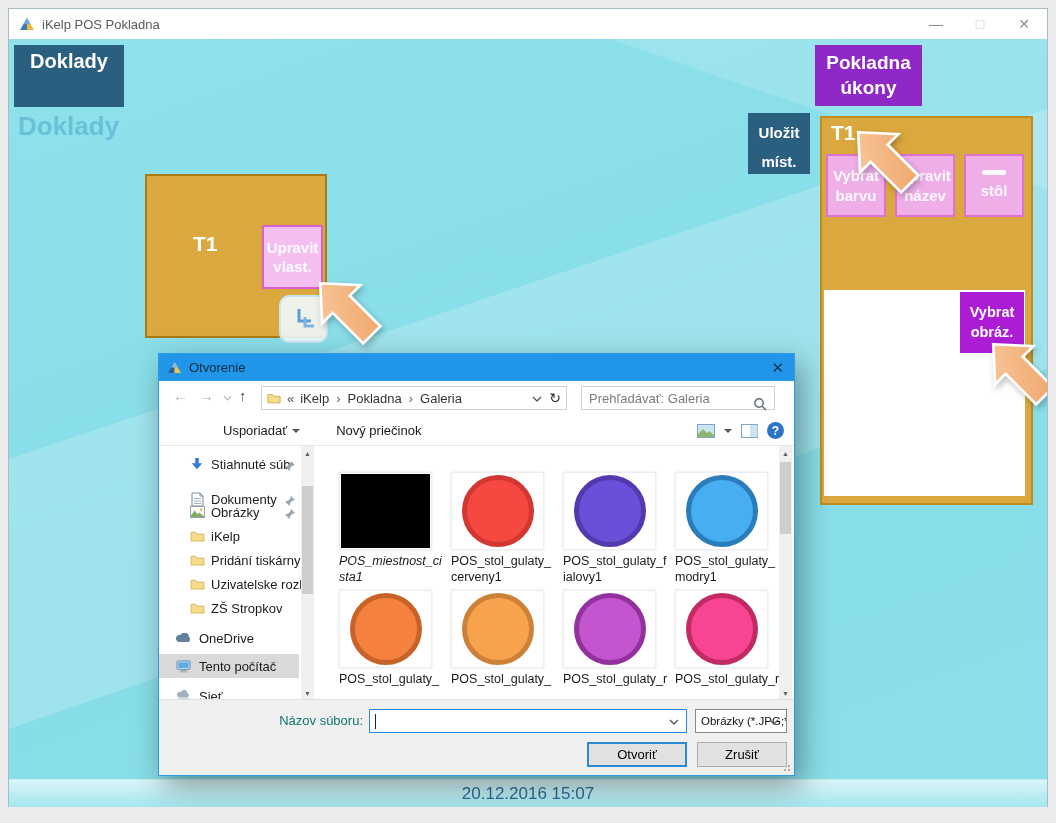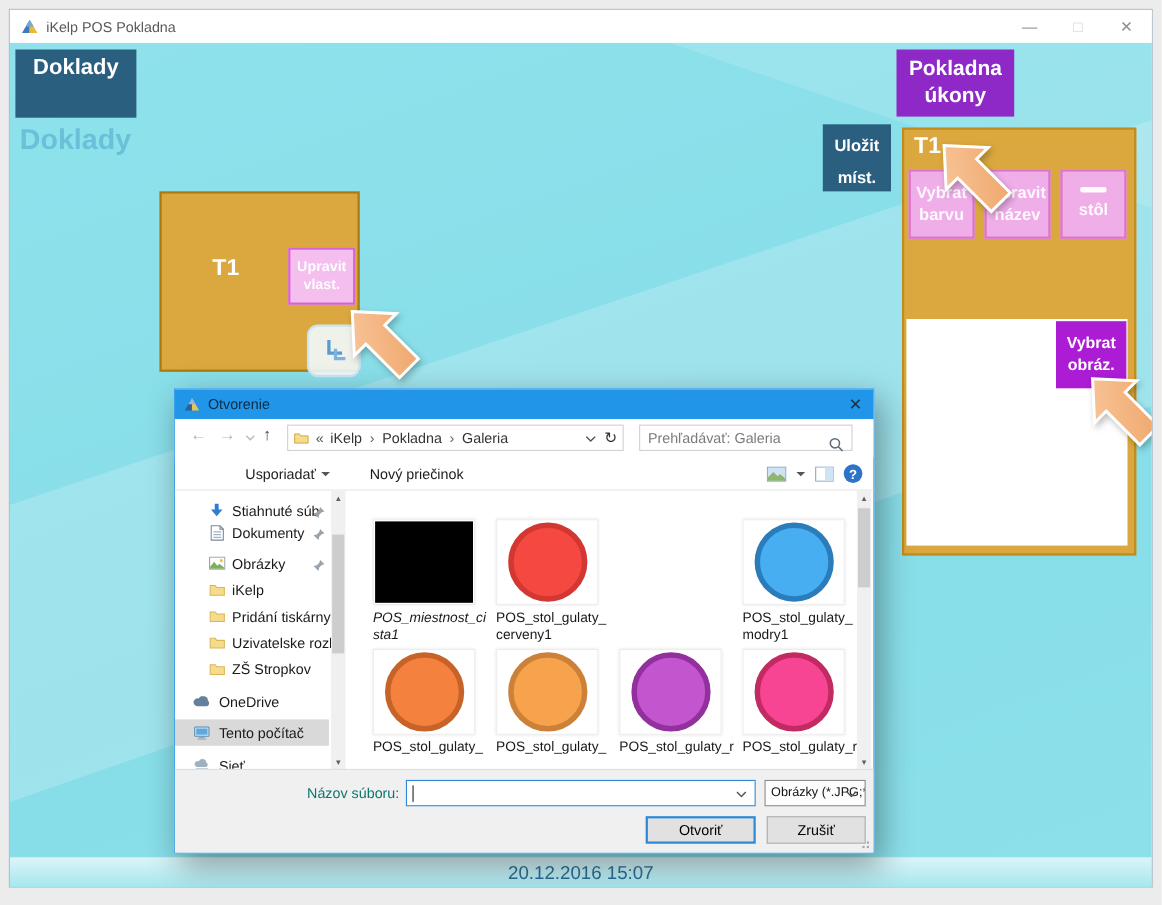--- a/index.html
+++ b/index.html
@@ -41,22 +41,22 @@
   .dash-bar { width:24px; height:5px; background:rgba(255,255,255,0.95); border-radius:2px; margin-bottom:6px; }
   #panel-white { position:absolute; left:2px; top:172px; width:201px; height:206px; background:#fff; }
   #btn-vybrat-obraz { position:absolute; right:1px; top:2px; width:64px; height:61px; background:#AC1CD4;
                       color:#fff; font-size:14.5px; font-weight:600; line-height:1.35; display:flex; align-items:center;
                       justify-content:center; text-align:center; white-space:pre-line; cursor:pointer; }
 
   
   #table-t1 { position:absolute; left:136px; top:135px; width:182px; height:164px;
               background:#DAA83E; border:2px solid #A97C13; }
   #table-t1 .t1-label { position:absolute; left:46px; top:56px; color:#fff; font-size:21px; font-weight:bold; }
-  #btn-upravit-vlast { position:absolute; right:2px; top:49px; width:61px; height:52px; background:#F4BFEF; border:2px solid #D863CC;
-                       color:rgba(255,255,255,0.95); font-size:13px; font-weight:bold; line-height:1.3;
+  #btn-upravit-vlast { position:absolute; right:2px; top:49px; width:61px; height:64px; background:#F4BFEF; border:2px solid #D863CC;
+                       color:rgba(255,255,255,0.95); font-size:15px; font-weight:bold; line-height:1.3;
                        display:flex; align-items:center; justify-content:center; text-align:center; white-space:pre-line; cursor:pointer;margin-left:16px; }
   #btn-corner { position:absolute; right:-3px; bottom:-7px; width:49px; height:48px; background:rgba(240,249,253,0.9);
                 border:2px solid #CBE4F2; border-radius:10px; display:flex; align-items:center; justify-content:center; cursor:pointer; }
 
   
   .arrow { position:absolute; z-index:60; filter:drop-shadow(2px 3px 3px rgba(0,0,0,0.25)); pointer-events:none; }
 
   
   #status-strip { position:absolute; left:0; bottom:0; width:100%; height:28px;
                   background:linear-gradient(#d9f5f8,#a5e6ee); border-top:1px solid #c4edf2;
@@ -284,21 +284,21 @@
             <span class="si-icon">
                 <svg width="14" height="14" viewBox="0 0 16 16">
                   <path d="M6 1h4v6h4l-6 7-6-7h4z" fill="#2E7CD6"></path>
                 </svg>
               </span>
             <span class="si-label">Stiahnuté súb</span>
             <span class="pin"><svg width="10" height="10" viewBox="0 0 10 10">
                   <path d="M6 0 10 4 7.5 4.7 5.2 7 4.5 10 0 5.5 3 4.8 5.3 2.5z" fill="#9aa4ad"></path>
                 </svg></span>
           </div>
-          <div class="side-item" style="top:26px;">
+          <div class="side-item" style="top:41px;">
             <span class="si-icon">
                 <svg width="13" height="15" viewBox="0 0 13 15">
                   <path d="M1 1h8l3 3v10H1z" fill="#fff" stroke="#7a8a99"></path>
                   <path d="M9 1v3h3" fill="none" stroke="#7a8a99"></path>
                   <path d="M3 6.5h7M3 9h7M3 11.5h7" stroke="#9fb3c8"></path>
                 </svg>
               </span>
             <span class="si-label">Dokumenty</span>
             <span class="pin"><svg width="10" height="10" viewBox="0 0 10 10">
                   <path d="M6 0 10 4 7.5 4.7 5.2 7 4.5 10 0 5.5 3 4.8 5.3 2.5z" fill="#9aa4ad"></path>
@@ -388,20 +388,26 @@
           <div class="thumb">
               <div class="circle" style="background: rgb(0, 0, 0); border: none; border-radius: 0px; width: 89px; height: 74px;"></div>
             </div>
           <div class="cap"><span>POS_miestnost_ci</span><br><span>sta1</span></div>
         </div>
         <div class="tile" style="left:292px; top:26px;">
           <div class="thumb">
               <div class="circle" style="background: rgb(245, 72, 64); border-color: rgb(210, 55, 50);"></div>
             </div>
           <div class="cap"><span>POS_stol_gulaty_</span><br><span>cerveny1</span></div>
+        </div>
+        <div class="tile" style="left:404px; top:26px;">
+          <div class="thumb">
+              <div class="circle" style="background: rgb(106, 80, 216); border-color: rgb(83, 56, 174);"></div>
+            </div>
+          <div class="cap"><span>POS_stol_gulaty_f</span><br><span>ialovy1</span></div>
         </div>
         <div class="tile" style="left:516px; top:26px;">
           <div class="thumb">
               <div class="circle" style="background: rgb(71, 174, 241); border-color: rgb(43, 124, 186);"></div>
             </div>
           <div class="cap"><span>POS_stol_gulaty_</span><br><span>modry1</span></div>
         </div>
         <div class="tile" style="left:180px; top:144px;">
           <div class="thumb">
               <div class="circle" style="background: rgb(245, 129, 62); border-color: rgb(199, 99, 41);"></div>

